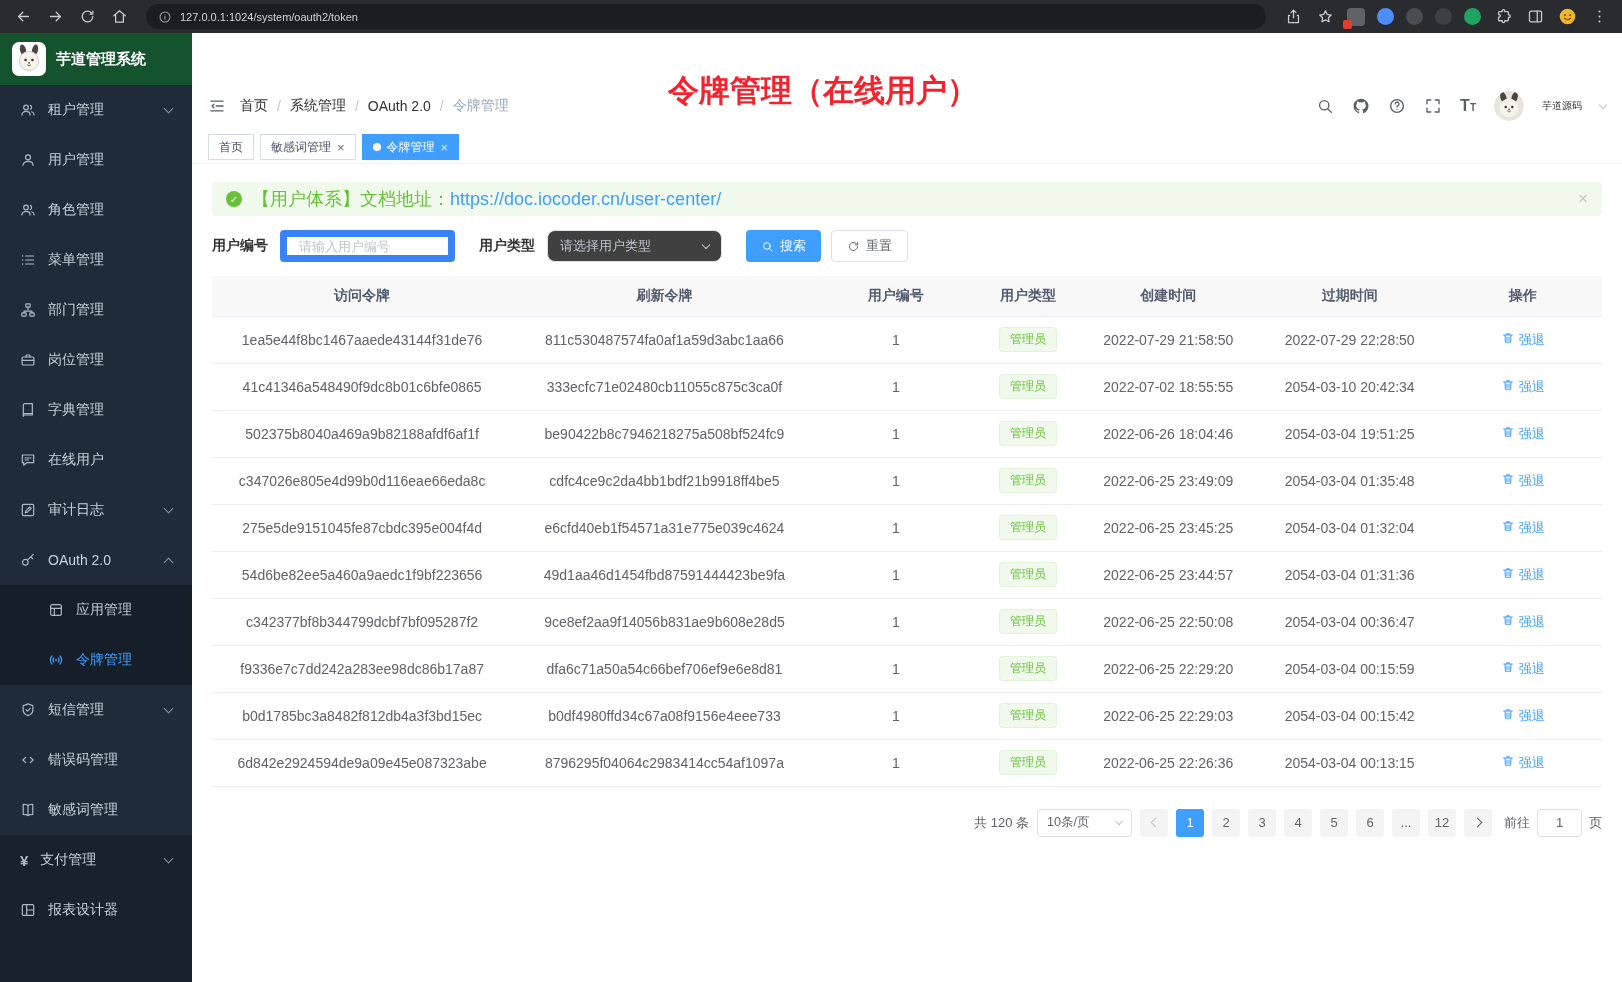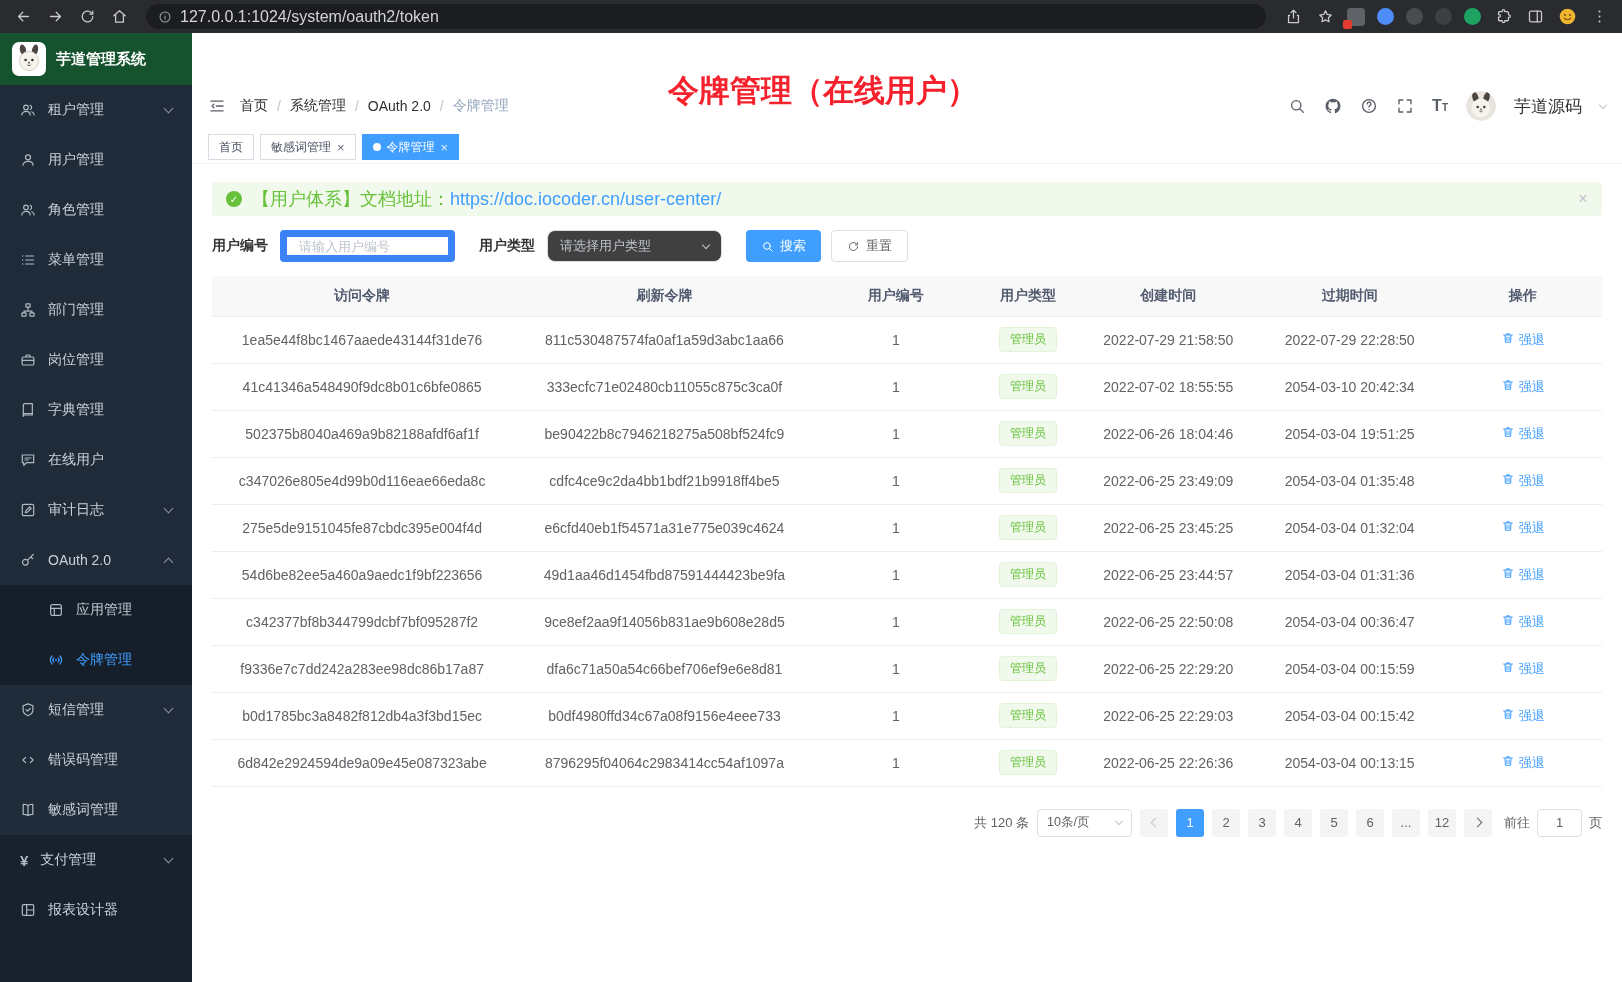--- a/index.html
+++ b/index.html
@@ -3,21 +3,21 @@
 <meta charset="utf-8">
 <style>
   * { box-sizing: border-box; margin: 0; padding: 0; }
   html,body { width:1622px; height:982px; overflow:hidden; }
   body { font-family:"Liberation Sans","DejaVu Sans",sans-serif; background:#fff; position:relative; font-size:14px; }
 
   
   .browser-chrome { height:33px; background:#2a2b2e; display:flex; align-items:center; padding:0 8px; gap:2px; }
   .chrome-ico { width:30px; height:30px; border-radius:50%; display:flex; align-items:center; justify-content:center; color:#c9cbcf; cursor:pointer; flex-shrink:0; }
   .chrome-ico svg { width:17px; height:17px; }
-  .url-bar { flex:1; height:25px; background:#1c1d20; border-radius:13px; display:flex; align-items:center; gap:8px; padding:0 12px; margin:0 10px; color:#d3d4d6; font-size:16px; min-width:0; }
+  .url-bar { flex:1; height:25px; background:#1c1d20; border-radius:13px; display:flex; align-items:center; gap:8px; padding:0 12px; margin:0 10px; color:#d3d4d6; font-size:11px; min-width:0; }
   .ico-sm { display:inline-flex; color:#9aa0a6; }
   .ico-sm svg { width:14px; height:14px; }
   .ext-box { width:18px; height:18px; border-radius:4px; background:#5f6368; position:relative; margin:0 5px; cursor:pointer; flex-shrink:0; }
   .ext-badge { position:absolute; left:-4px; bottom:-3px; width:9px; height:9px; background:#e33b2e; border-radius:2px; }
   .ext-dot { width:17px; height:17px; border-radius:50%; margin:0 5px; cursor:pointer; flex-shrink:0; }
   .ext-dot.blue { background:#4e8cf9; }
   .ext-dot.dark { background:#494d52; }
   .ext-dot.dark2 { background:#3c4043; }
   .ext-dot.green { background:#1ea362; }
 
@@ -46,21 +46,21 @@
   .ico svg { width:18px; height:18px; }
   .breadcrumb { display:flex; align-items:center; gap:9px; font-size:14px; }
   .bc-item { color:#303133; cursor:pointer; }
   .bc-item.last { color:#97a8be; cursor:default; }
   .bc-sep { color:#c0c4cc; }
   .header-right { margin-left:auto; display:flex; align-items:center; gap:18px; }
   .tsz { font-weight:700; font-size:16px; color:#5a5e66; }
   .tsz i { font-style:normal; font-size:10px; }
   .avatar { display:inline-flex; border-radius:50%; overflow:hidden; cursor:pointer; }
   .avatar svg { width:30px; height:30px; display:block; }
-  .user-name { font-size:17px; color:#303133; cursor:pointer; }
+  .user-name { font-size:10px; color:#303133; cursor:pointer; }
 
   
   .tab-bar { height:33px; display:flex; align-items:center; gap:6px; padding:0 16px; border-bottom:1px solid #f0f2f5; }
   .tab { height:26px; display:inline-flex; align-items:center; gap:6px; padding:0 10px; border:1px solid #d8dce5; background:#fff; color:#495060; font-size:12px; cursor:pointer; white-space:nowrap; }
   .tab.active { background:#409eff; border-color:#409eff; color:#fff; }
   .tab-dot { width:8px; height:8px; border-radius:50%; background:#fff; }
   .tab-close { font-size:13px; line-height:1; opacity:.85; }
 
   
   .content { padding:12px 20px 0; flex:1; }

